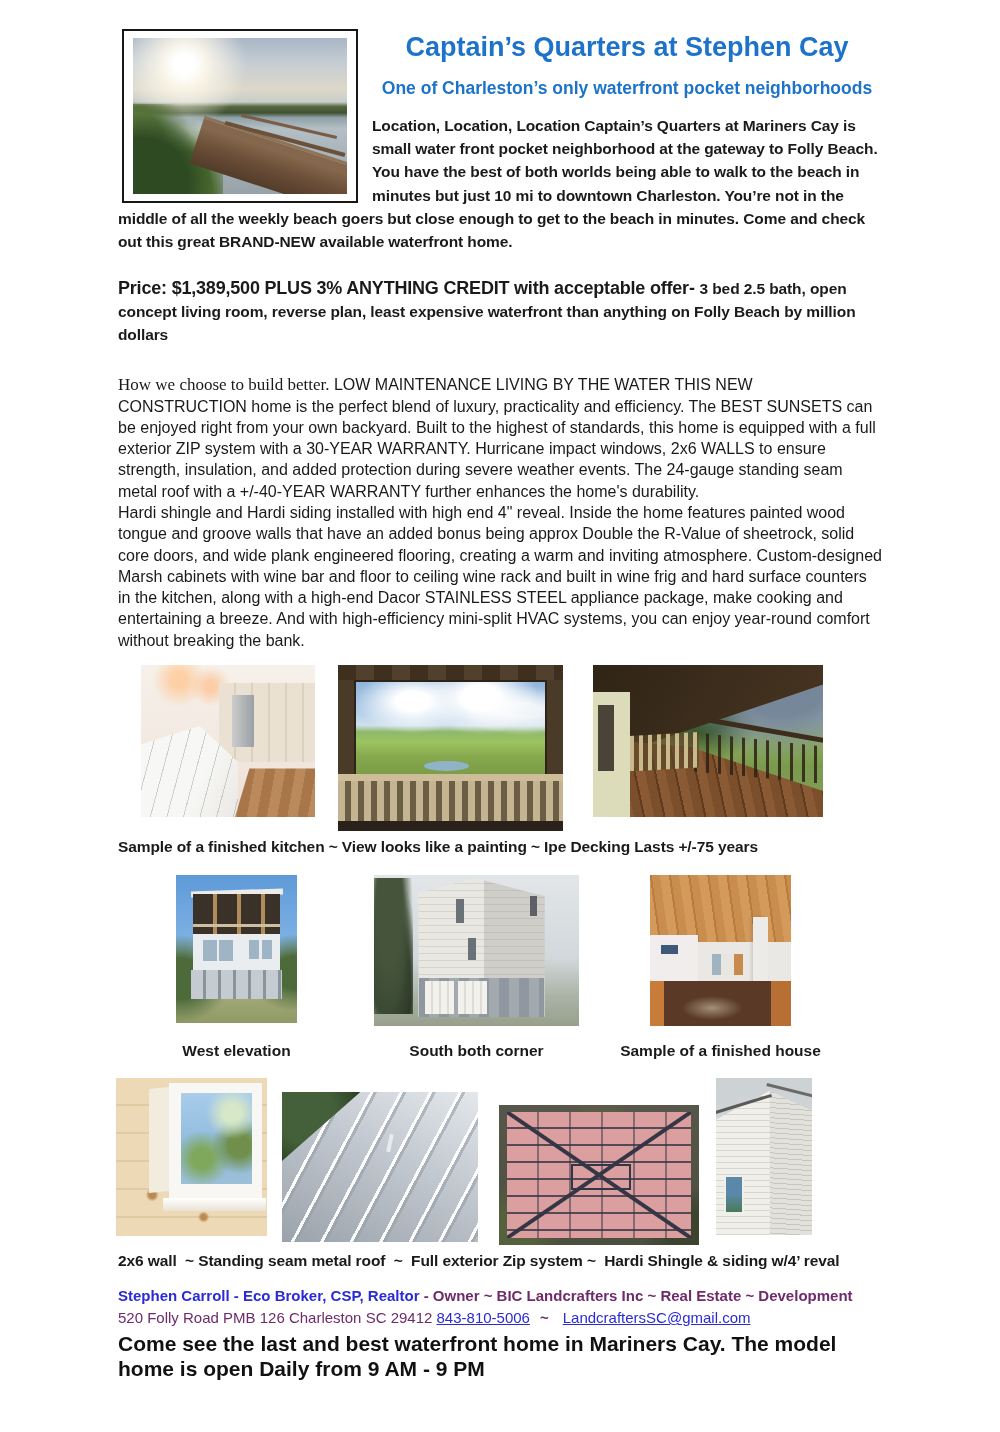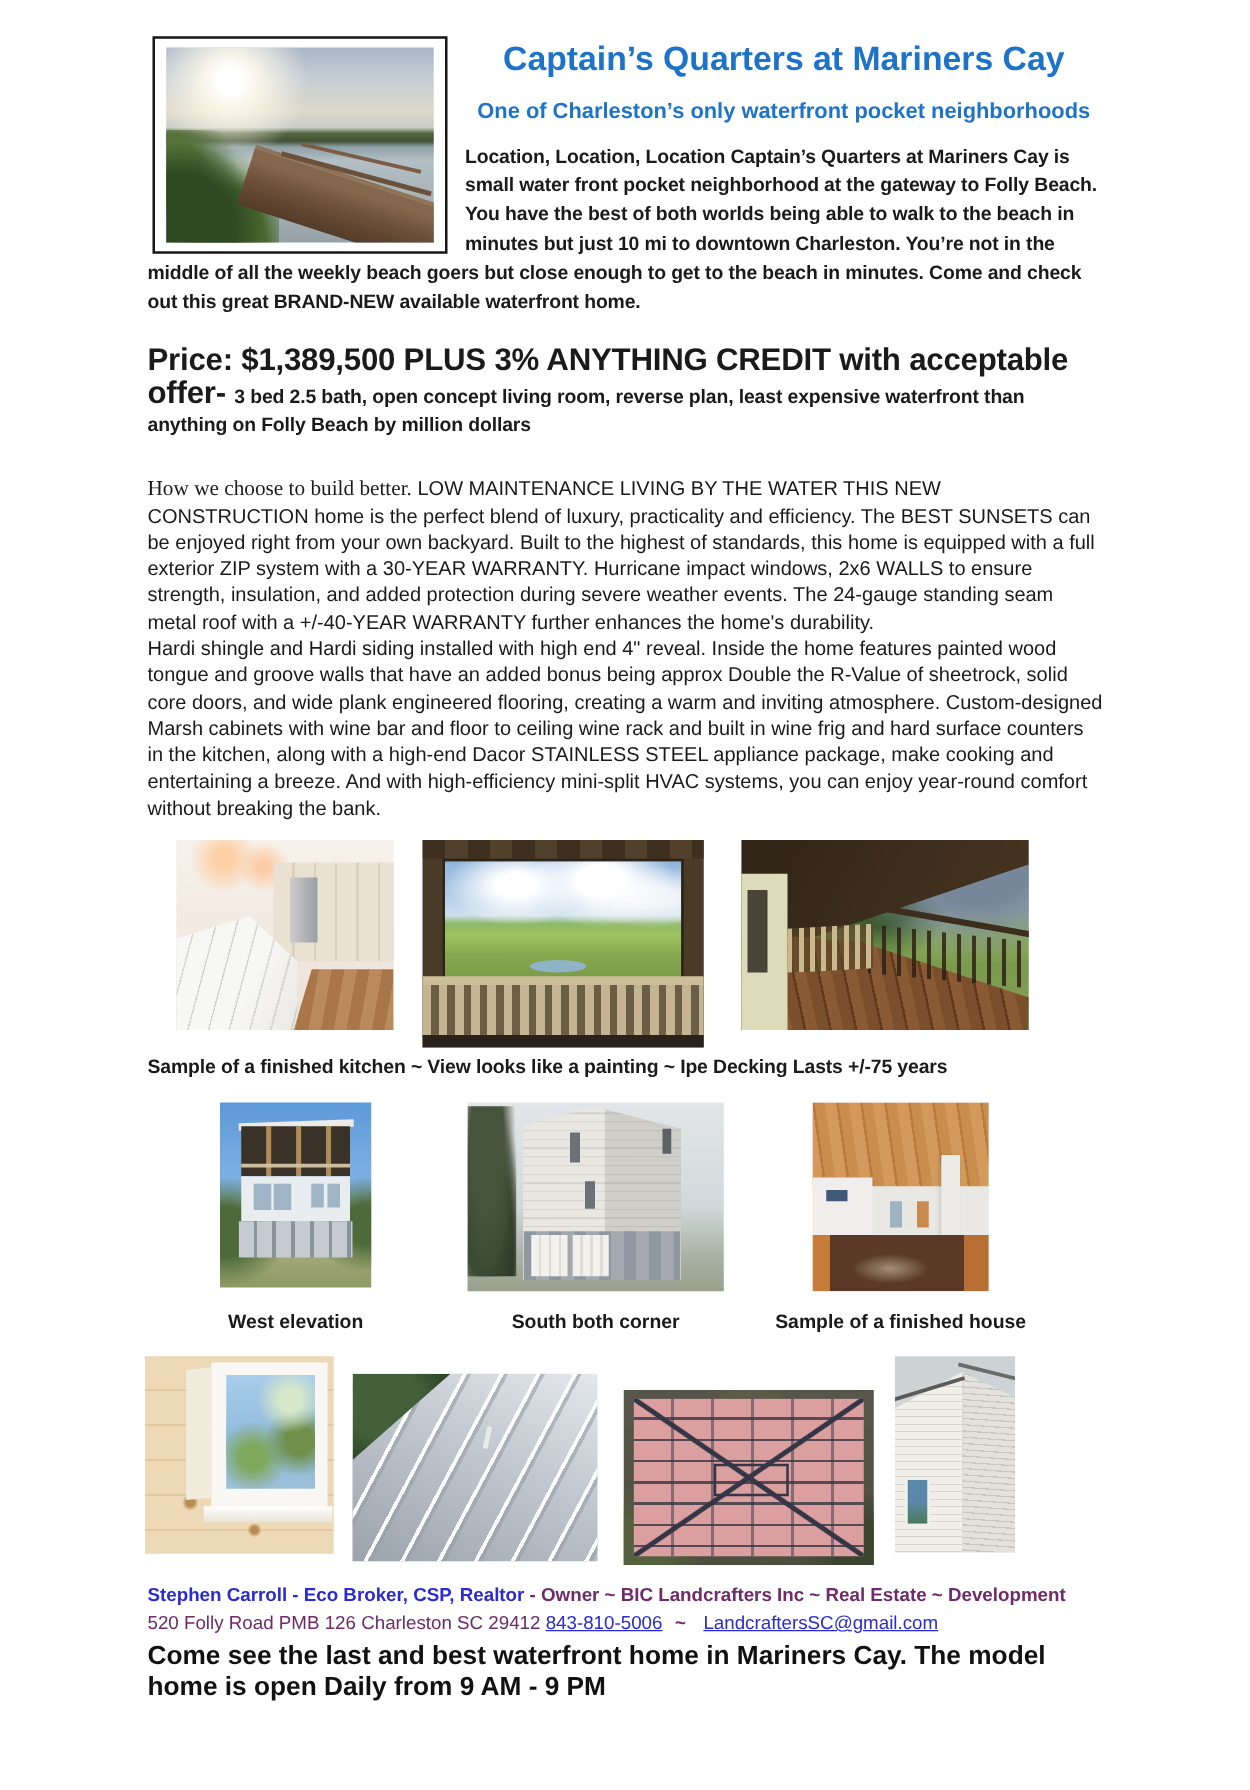--- a/index.html
+++ b/index.html
@@ -12,21 +12,21 @@
               border:2px solid #161616;background:#fff;padding:7px 9px;box-sizing:border-box;}
   .ph{position:relative;overflow:hidden;width:100%;height:100%;}
   .title{margin:6px 0 0 0;font-size:27px;line-height:32px;font-weight:bold;
          text-align:center;color:#1d73c9;}
   .subtitle{margin:15px 0 0 0;font-size:17.5px;line-height:20px;font-weight:bold;
             text-align:center;color:#1d73c9;}
   .intro{margin:16px 0 0 0;font-size:15.5px;line-height:23.2px;font-weight:bold;letter-spacing:-0.1px;}
 
   
   .price{margin:22px 0 0 0;}
-  .price-lead{font-size:25px;line-height:26px;font-weight:bold;letter-spacing:-0.2px;}
+  .price-lead{font-size:18px;line-height:26px;font-weight:bold;letter-spacing:-0.2px;}
   .price-tail{font-size:15.5px;line-height:22.5px;font-weight:bold;letter-spacing:-0.1px;}
   .build{margin:28px 0 0 0;font-size:16px;line-height:21.3px;font-weight:normal;}
   .build2{margin:0;}
   .build-head{font-family:"Liberation Serif",serif;font-size:17px;font-weight:normal;}
 
   
   .gal{display:flex;align-items:flex-start;}
   .g1{margin:14px 0 0 23px;}
   .g2{margin:18px 0 0 58px;}
   .g3{margin:18px 0 0 -2px;}
@@ -229,21 +229,21 @@
     <section class="header-block">
       <div class="hero-frame">
         <div class="ph ph-hero">
           <div class="layer hero-reflect"></div>
           <div class="layer hero-grass"></div>
           <div class="layer hero-dock"></div>
           <div class="layer hero-rail r1"></div>
           <div class="layer hero-rail r2"></div>
         </div>
       </div>
-      <h1 class="title">Captain’s Quarters at Mariners Cay</h1>
+      <h1 class="title">Captain’s Quarters at Stephen Cay</h1>
       <h2 class="subtitle">One of Charleston’s only waterfront pocket neighborhoods</h2>
       <p class="intro">Location, Location, Location Captain’s Quarters at Mariners Cay is small water front pocket neighborhood at the gateway to Folly Beach. You have the best of both worlds being able to walk to the beach in minutes but just 10 mi to downtown Charleston. You’re not in the middle of all the weekly beach goers but close enough to get to the beach in minutes. Come and check out this great BRAND-NEW available waterfront home.</p>
     </section>
 
     <p class="price"><span class="price-lead">Price: $1,389,500 PLUS 3% ANYTHING CREDIT with acceptable offer- </span><span class="price-tail">3 bed 2.5 bath, open concept living room, reverse plan, least expensive waterfront than anything on Folly Beach by million dollars</span></p>
 
     <p class="build"><span class="build-head">How we choose to build better.</span><span> LOW MAINTENANCE LIVING BY THE WATER THIS NEW CONSTRUCTION home is the perfect blend of luxury, practicality and efficiency. The BEST SUNSETS can be enjoyed right from your own backyard. Built to the highest of standards, this home is equipped with a full exterior ZIP system with a 30-YEAR WARRANTY. Hurricane impact windows, 2x6 WALLS to ensure strength, insulation, and added protection during severe weather events. The 24-gauge standing seam metal roof with a +/-40-YEAR WARRANTY further enhances the home's durability.</span></p>
     <p class="build build2">Hardi shingle and Hardi siding installed with high end 4" reveal. Inside the home features painted wood tongue and groove walls that have an added bonus being approx Double the R-Value of sheetrock, solid core doors, and wide plank engineered flooring, creating a warm and inviting atmosphere. Custom-designed Marsh cabinets with wine bar and floor to ceiling wine rack and built in wine frig and hard surface counters in the kitchen, along with a high-end Dacor STAINLESS STEEL appliance package, make cooking and entertaining a breeze. And with high-efficiency mini-split HVAC systems, you can enjoy year-round comfort without breaking the bank.</p>
 
     <div class="gal g1">
@@ -328,19 +328,20 @@
         <div class="layer zip-center"></div>
       </div>
       <div class="ph ph-corner" style="width:96px;height:157px;margin-left:17px;">
         <div class="layer cor-l"></div>
         <div class="layer cor-r"></div>
         <div class="layer cor-roof-l"></div>
         <div class="layer cor-roof-r"></div>
         <div class="layer cor-win"></div>
       </div>
     </div>
+    <p class="cap cap-left pre">2x6 wall  ~ Standing seam metal roof  ~  Full exterior Zip system ~  Hardi Shingle &amp; siding w/4’ reval</p>
 
     <p class="f1"><span class="f-blue">Stephen Carroll - Eco Broker, CSP, Realtor</span><span class="f-purple"> - Owner ~ BIC Landcrafters Inc ~ Real Estate ~ Development</span></p>
     <p class="f2"><span>520 Folly Road PMB 126 Charleston SC 29412 </span><a class="f-link">843-810-5006</a><span class="f-tilde">~</span><a class="f-link">LandcraftersSC@gmail.com</a></p>
     <p class="f3">Come see the last and best waterfront home in Mariners Cay. The model home is open Daily from 9 AM - 9 PM</p>
 
   </div>
 </div>
 
 </body></html>

